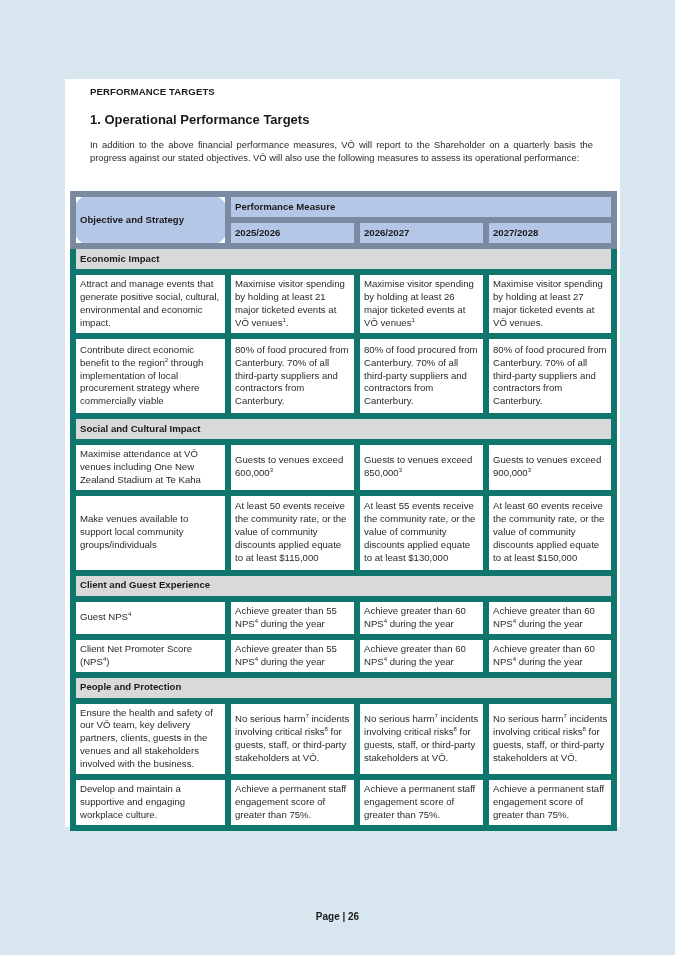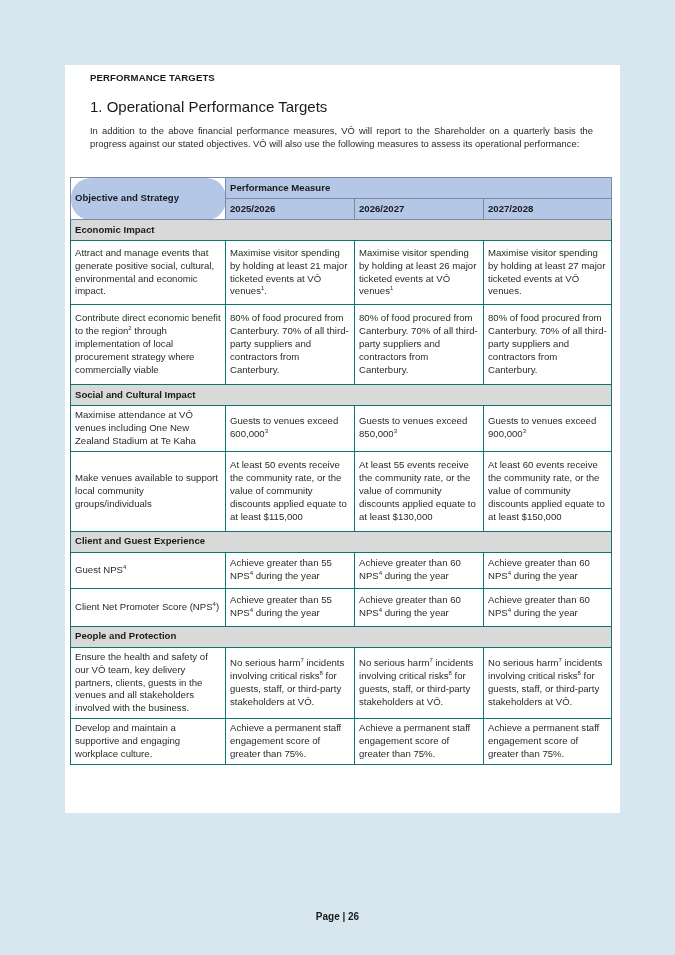--- a/index.html
+++ b/index.html
@@ -6,47 +6,47 @@
     body {
       width: 675px; height: 955px;
       background: #d8e7ef;
       position: relative;
       font-family: "Liberation Sans", sans-serif;
       color: #1a1a1a;
       overflow: hidden;
     }
     .page {
       position: absolute;
-      left: 65px; top: 65px;
+      left: 65px; top: 79px;
       width: 555px; height: 748px;
       background: #ffffff;
     }
     .doc-title {
       position: absolute; left: 25px; top: 7px;
       font-size: 9.6px; font-weight: bold; letter-spacing: 0.1px;
     }
     .section-heading {
       position: absolute; left: 25px; top: 33px;
-      font-size: 15px; font-weight: normal;
+      font-size: 13px; font-weight: bold;
     }
     .intro {
       position: absolute; left: 25px; top: 60px; width: 503px;
       font-size: 9.4px; line-height: 12.8px; text-align: justify;
       color: #2a2a2a;
     }
     table.targets {
       position: absolute; left: 5px; top: 112px;
       width: 541px;
       border-collapse: collapse;
       table-layout: fixed;
       font-size: 9.6px;
       color: #2b2b2b;
     }
     table.targets td, table.targets th {
-      border: 1px solid #0f766e;
+      border: 6px solid #0f766e;
       padding: 3px 3px 3px 4px;
       vertical-align: middle;
       line-height: 12.9px;
       text-align: left;
       font-weight: normal;
       margin-top: 11px;
     }
     table.targets tr.head th {
       background: #b4c7e7;
       color: #1a1a1a;

